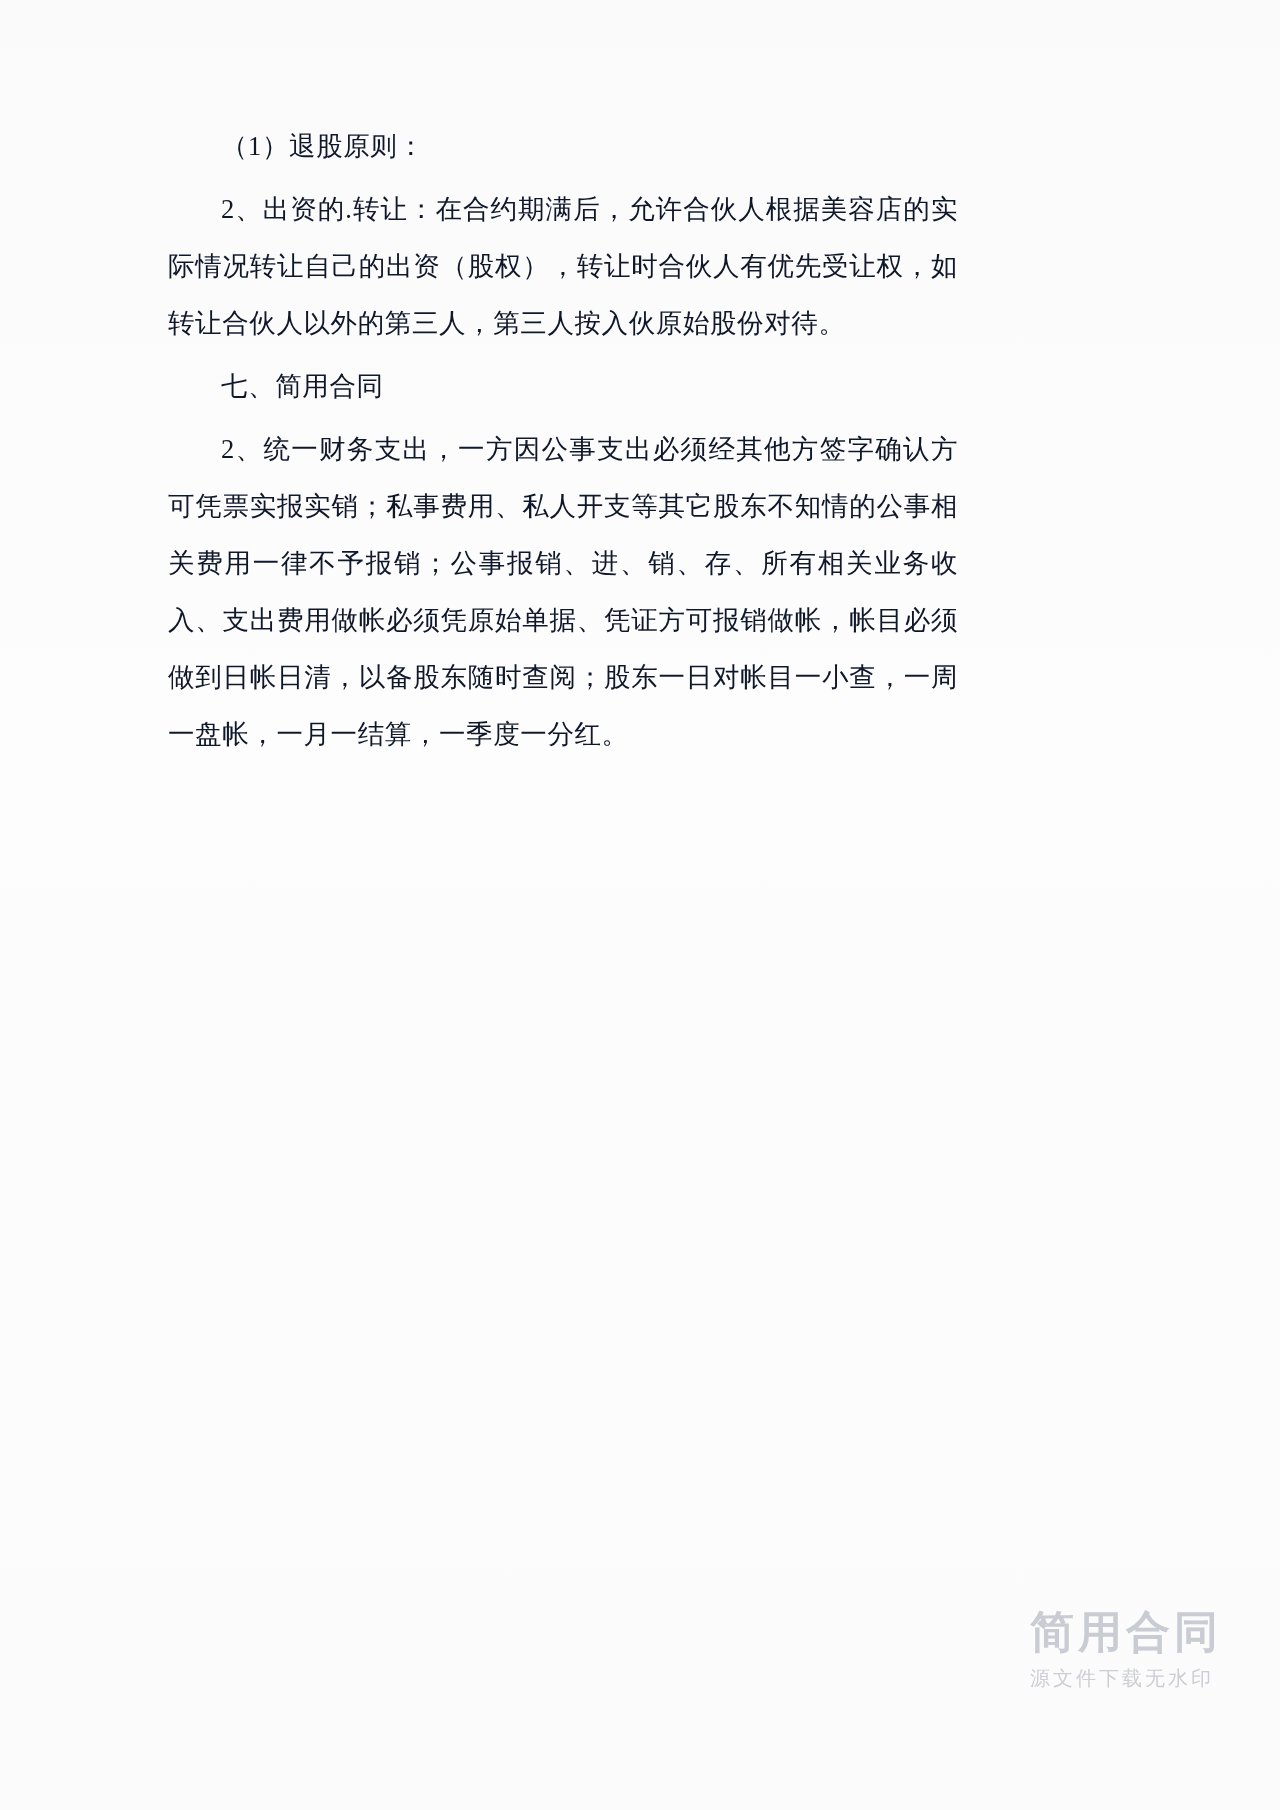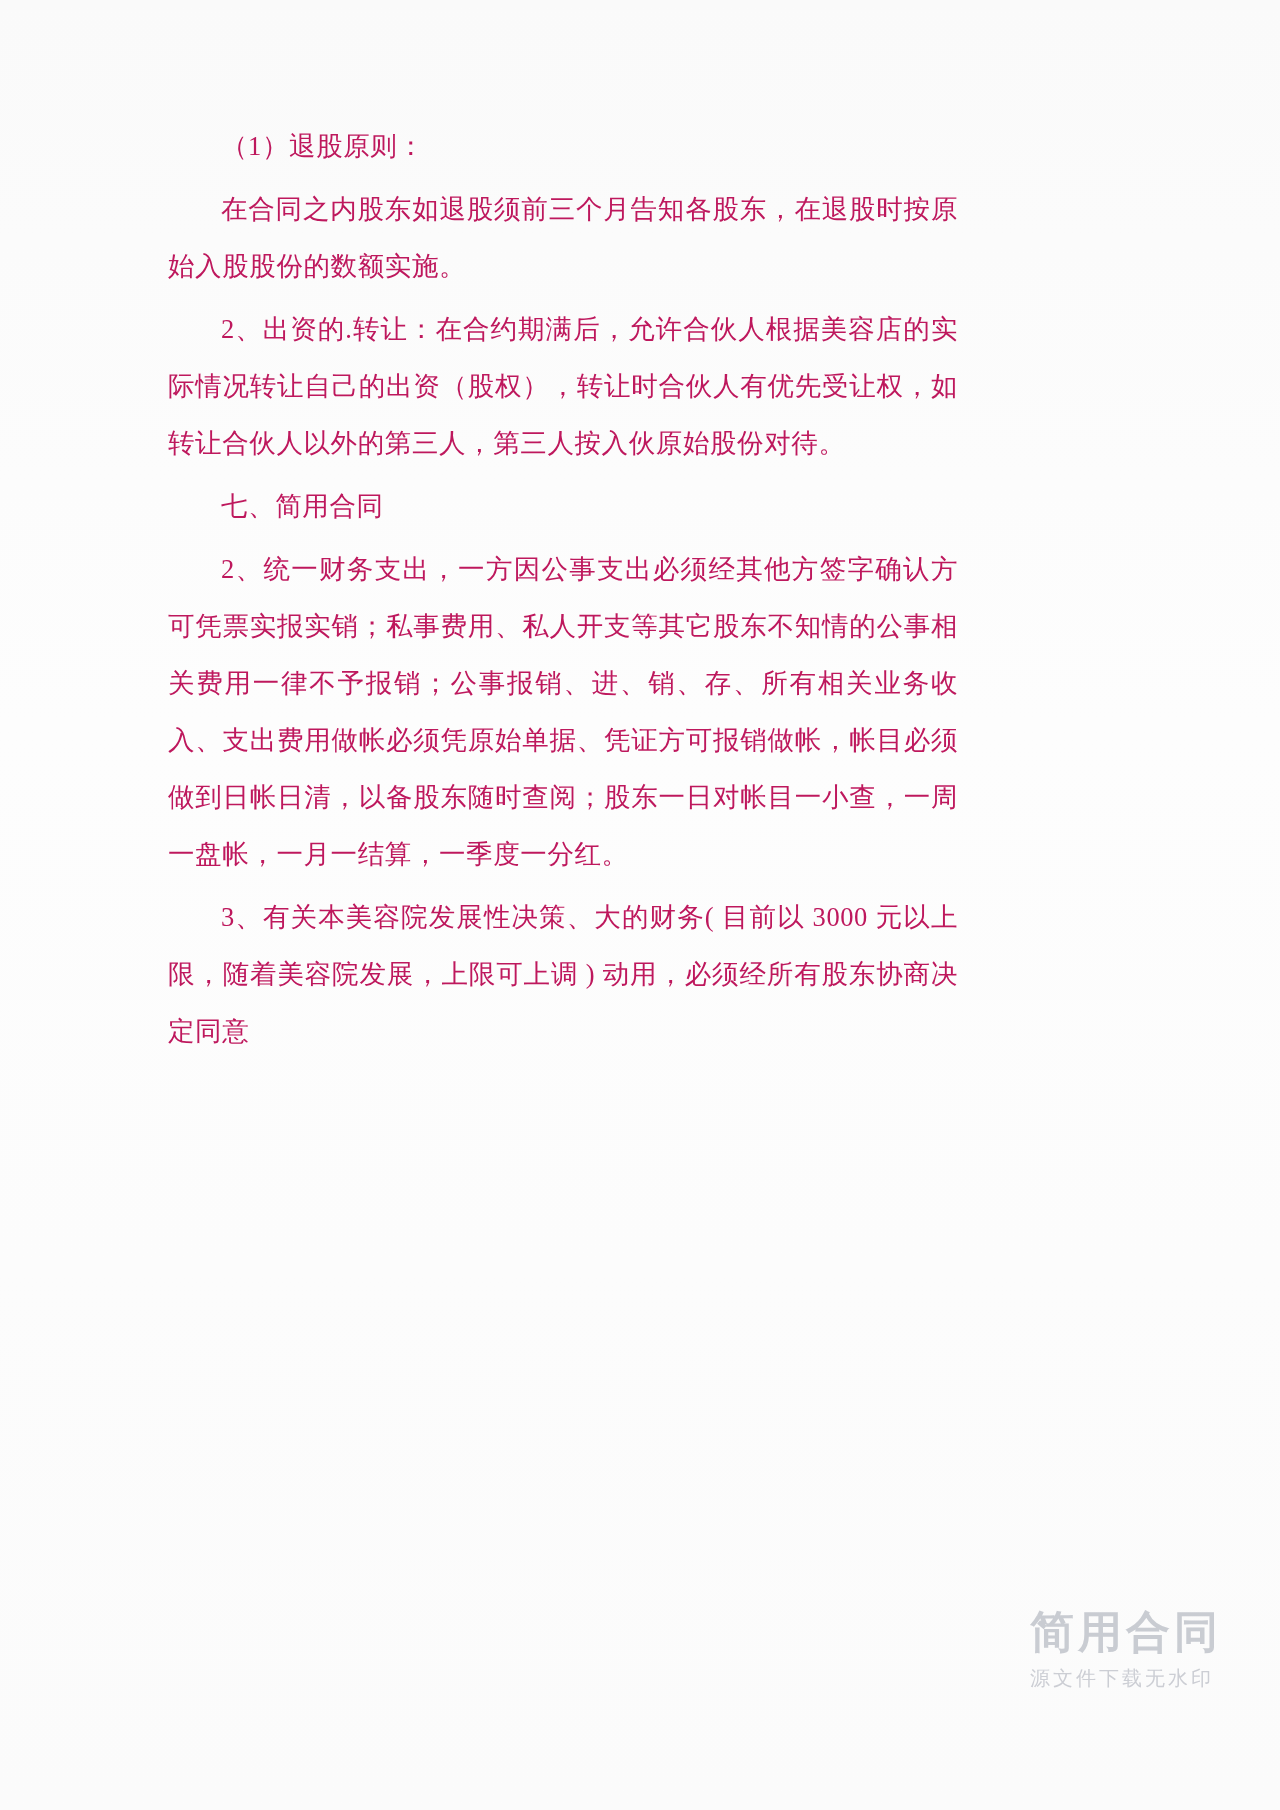--- a/index.html
+++ b/index.html
@@ -29,21 +29,21 @@
     position: absolute;
     left: 168px;
     top: 118px;
     width: 790px;
     z-index: 2;
   }
   .para {
     margin: 0 0 6px 0;
     font-size: 26.5px;
     line-height: 57px;
-    color: #be185d;
+    color: #0f172a;
     letter-spacing: 0.6px;
     text-align: justify;
     text-justify: inter-ideograph;
     font-weight: 400;
   }
   .para.indent {
     text-indent: 2em;
   }
 
   .blank {
@@ -82,31 +82,29 @@
 </style>
 </head>
 <body>
 
 <div class="page">
 
   <div class="doc-body">
 
     <p class="para indent">（1）退股原则：</p>
 
-    <p class="para indent">在合同之内股东如退股须前三个月告知各股东，在退股时按原始入股股份的数额实施。</p>
 
 
     <p class="para indent">2、出资的.转让：在合约期满后，允许合伙人根据美容店的实际情况转让自己的出资（股权），转让时合伙人有优先受让权，如转让合伙人以外的第三人，第三人按入伙原始股份对待。</p>
 
     <p class="para indent">七、简用合同</p>
 
 
     <p class="para indent">2、统一财务支出，一方因公事支出必须经其他方签字确认方可凭票实报实销；私事费用、私人开支等其它股东不知情的公事相关费用一律不予报销；公事报销、进、销、存、所有相关业务收入、支出费用做帐必须凭原始单据、凭证方可报销做帐，帐目必须做到日帐日清，以备股东随时查阅；股东一日对帐目一小查，一周一盘帐，一月一结算，一季度一分红。</p>
 
-    <p class="para indent">3、有关本美容院发展性决策、大的财务( 目前以 3000 元以上限，随着美容院发展，上限可上调 ) 动用，必须经所有股东协商决定同意</p>
 
   </div>
 
   <div class="watermark">
     <div class="wm-main">简用合同</div>
     <div class="wm-sub">源文件下载无水印</div>
   </div>
 
 </div>
 

